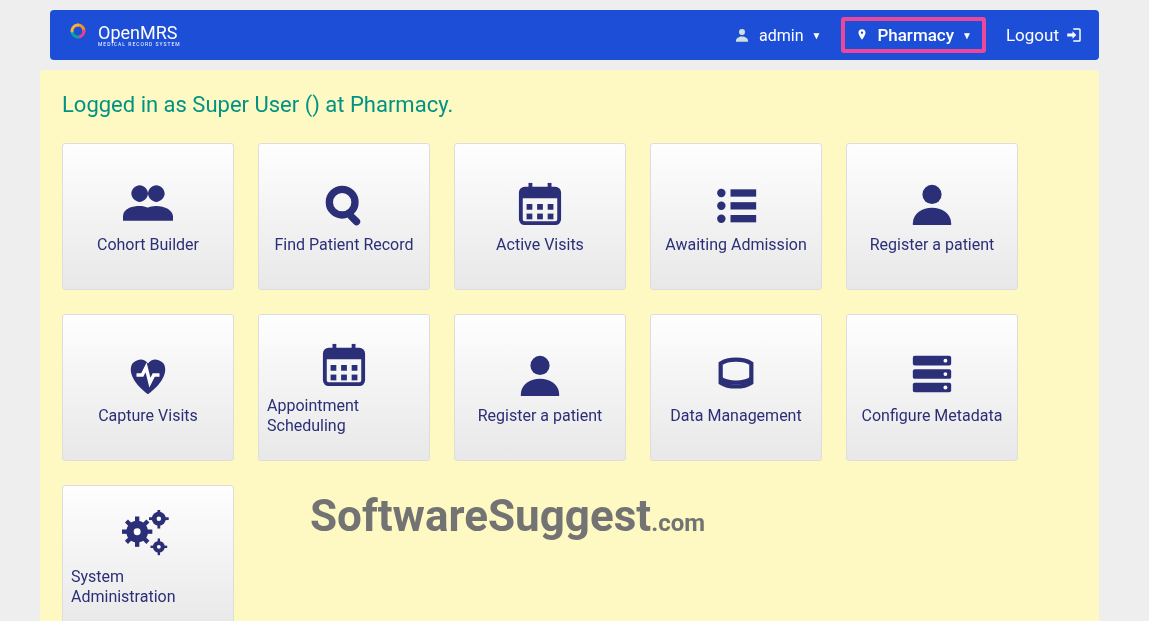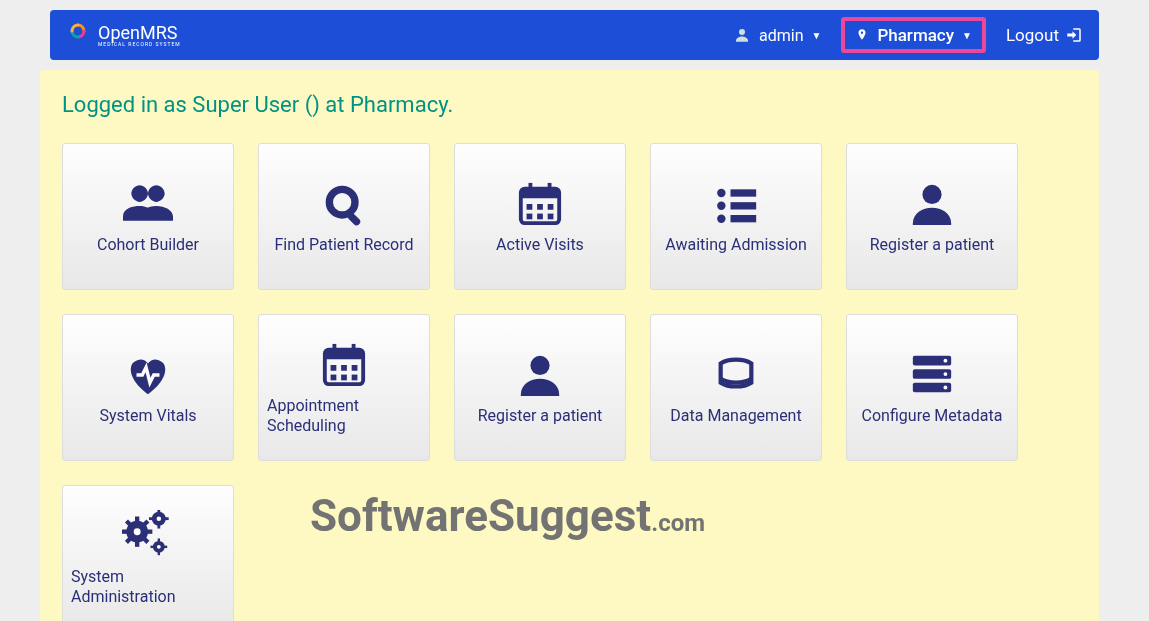--- a/index.html
+++ b/index.html
@@ -219,21 +219,21 @@
           </svg>
         </div>
         <div class="label">Register a patient</div>
       </div>
       <div class="app-card">
         <div class="icon-wrap">
           <svg viewBox="0 0 24 24" width="46" height="46">
             <use href="#heartbeat-icon"></use>
           </svg>
         </div>
-        <div class="label">System Vitals</div>
+        <div class="label">Capture Visits</div>
       </div>
       <div class="app-card">
         <div class="icon-wrap">
           <svg viewBox="0 0 24 24" width="46" height="46">
             <use href="#calendar-icon"></use>
           </svg>
         </div>
         <div class="label">Appointment Scheduling</div>
       </div>
       <div class="app-card">

